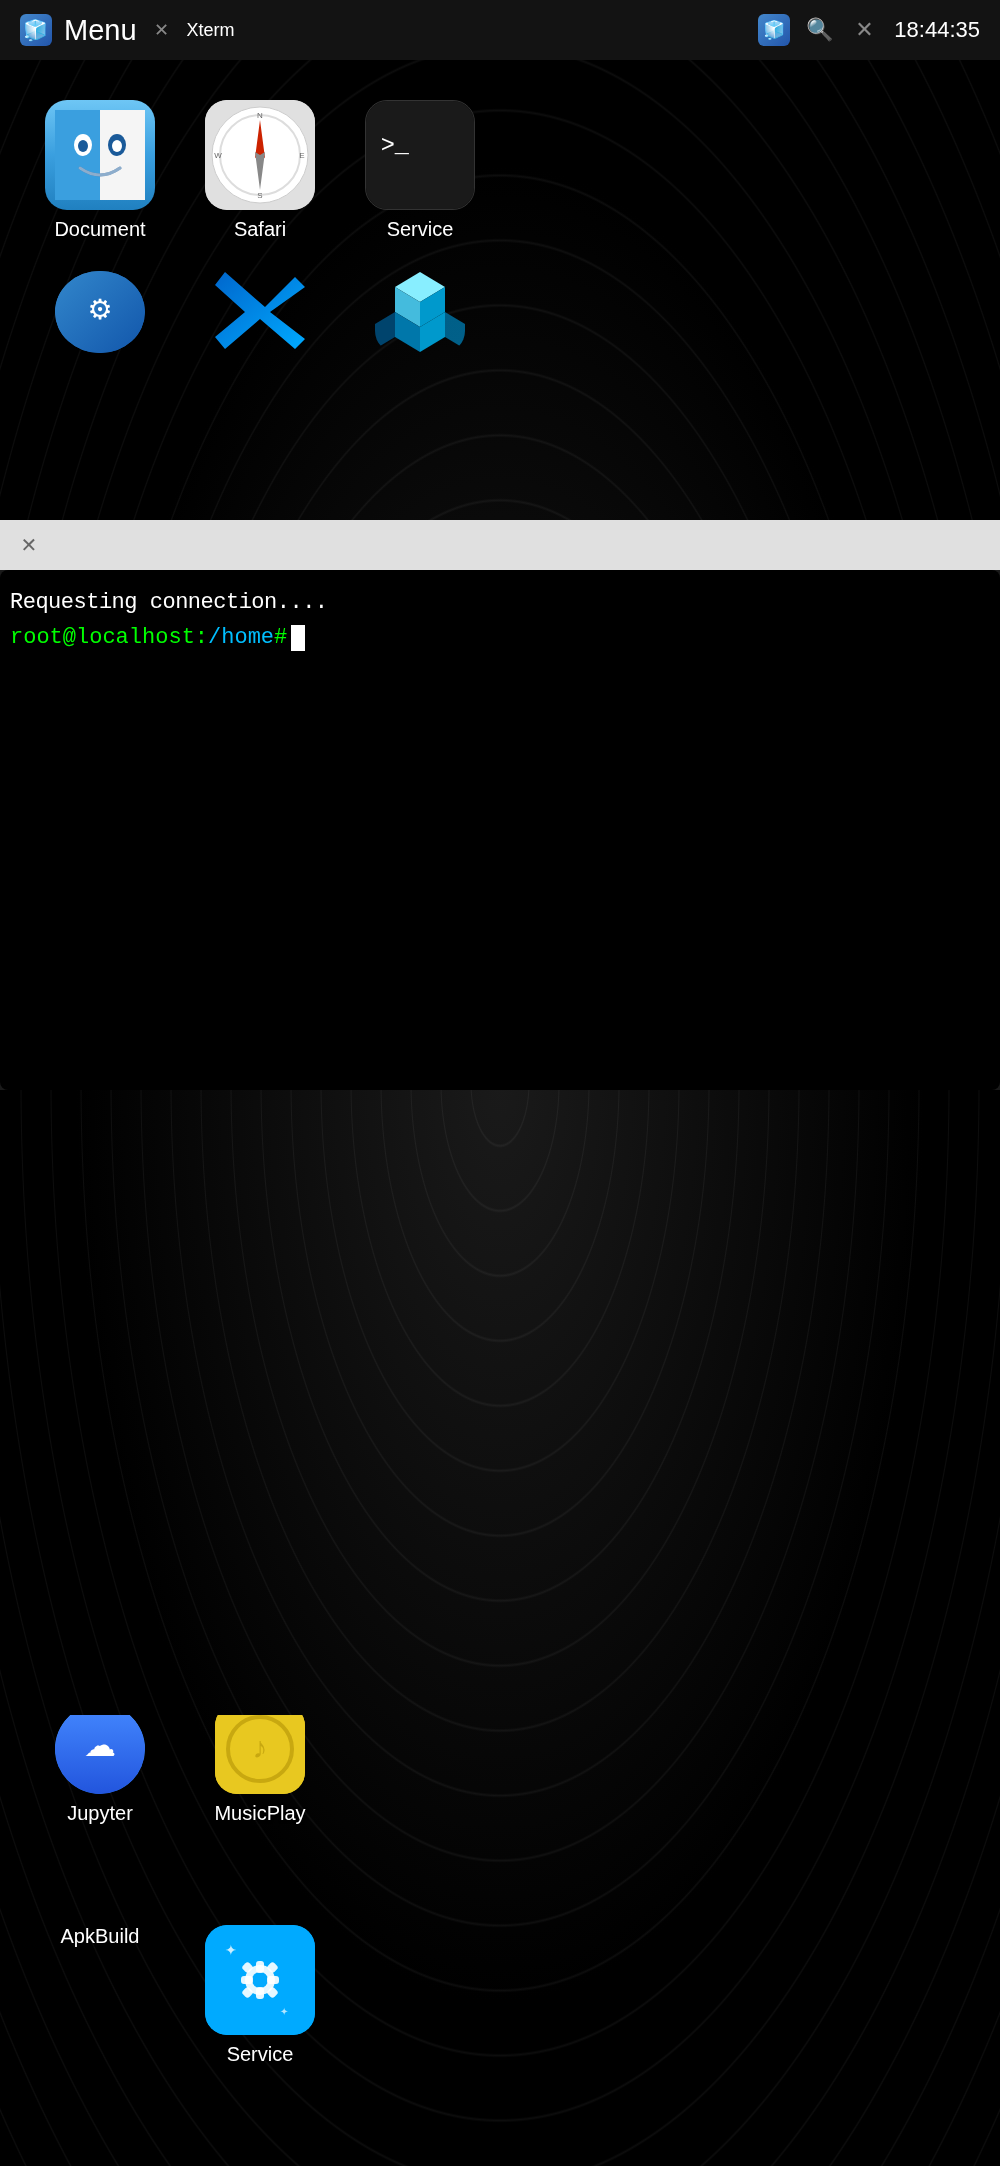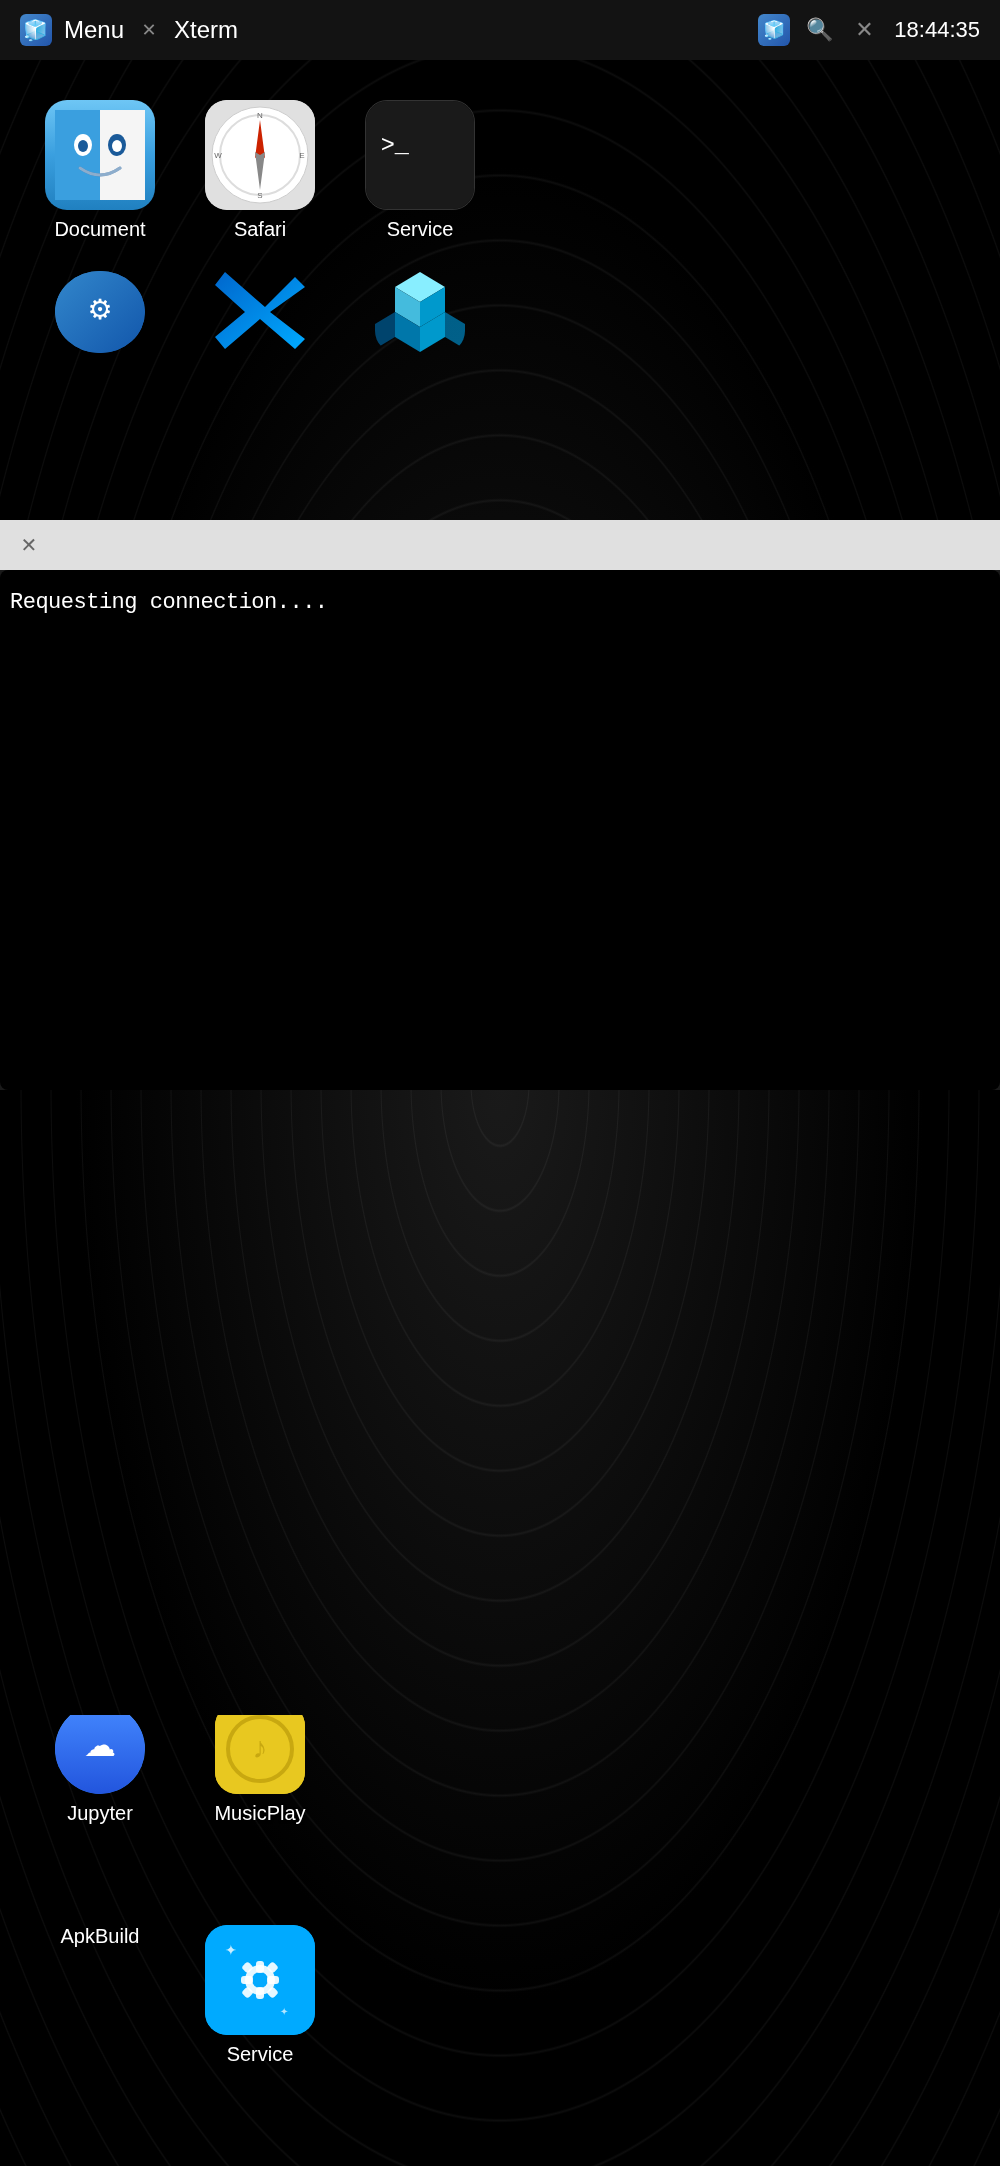--- a/index.html
+++ b/index.html
@@ -57,40 +57,40 @@
 
     .menu-icon-box {
       width: 32px; height: 32px;
       background: linear-gradient(135deg, #4488cc, #2255aa);
       border-radius: 6px;
       display: flex; align-items: center; justify-content: center;
     }
 
     .menu-label {
       color: #fff;
-      font-size: 24px;
+      font-size: 29px;
       font-weight: 500;
     }
 
     .xterm-close {
       width: 26px; height: 26px;
       background: none;
       border: none;
       cursor: pointer;
       display: flex; align-items: center; justify-content: center;
     }
 
     .x-icon {
       color: #888;
       font-size: 18px;
     }
 
     .xterm-label {
       color: #fff;
-      font-size: 24px;
+      font-size: 18px;
       font-weight: 500;
     }
 
     .status-bar-right {
       margin-left: auto;
       display: flex;
       align-items: center;
       gap: 16px;
     }
 
@@ -483,20 +483,29 @@
 
   </div>
 </div>
 
 <div class="xterm-window">
   <div class="xterm-titlebar">
     <button class="xterm-close-btn">✕</button>
   </div>
   <div class="xterm-body">
     <div class="terminal-line-connecting">Requesting connection....</div>
+    <div class="terminal-line-prompt">
+      <span class="prompt-user-host">root</span>
+        <span class="prompt-separator">@</span>
+        <span class="prompt-user-host">localhost</span>
+        <span class="prompt-separator">:</span>
+        <span class="prompt-path">/home</span>
+        <span class="prompt-hash">#</span>
+        <span class="cursor-block"></span>
+    </div>
   </div>
 </div>
 
 <div class="desktop-bottom">
 
   <div class="icon-row-bottom" style="margin-bottom:50px; overflow:hidden; height:110px; align-items:flex-end;">
 
     <div class="app-icon">
       <div class="app-icon-img examples-icon-bg" style="height:90px; width:90px; border-radius:50%;">
         <svg width="90" height="90" viewBox="0 0 90 90">

